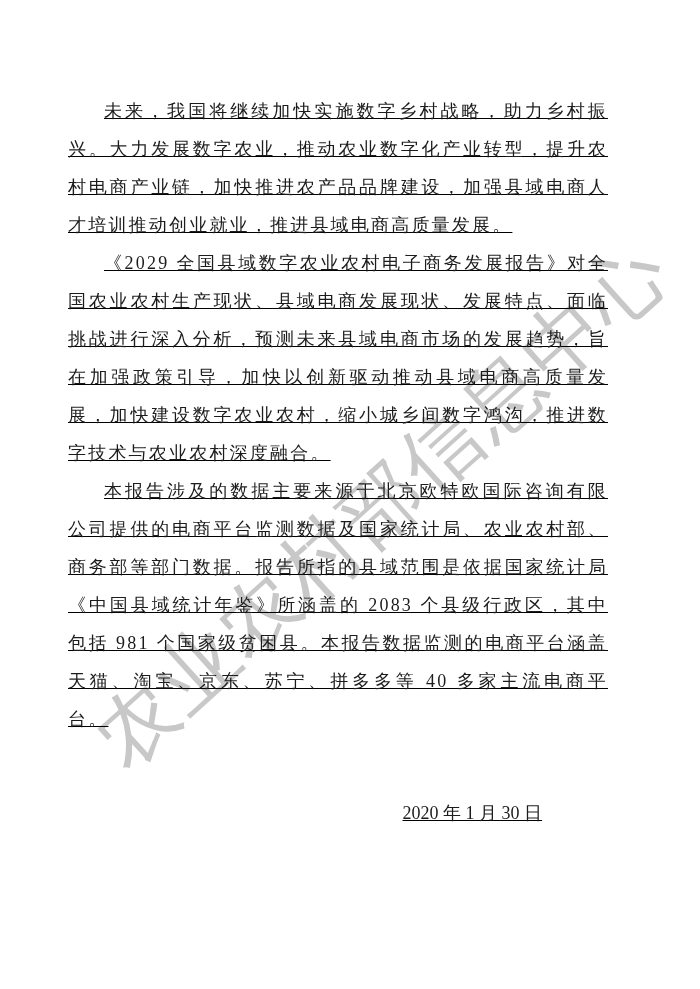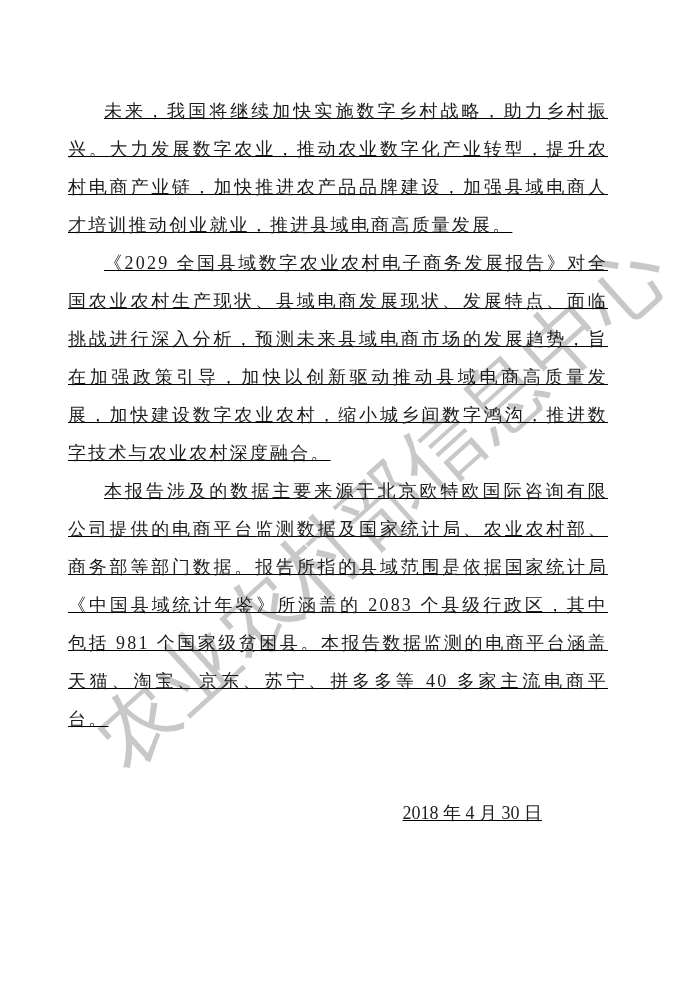--- a/index.html
+++ b/index.html
@@ -56,15 +56,15 @@
 </head>
 <body>
 
 <div class="page">
   <div class="watermark" style="color: rgb(200, 200, 200);">农业农村部信息中心</div>
 
   <div class="content">
     <p class="para">未来，我国将继续加快实施数字乡村战略，助力乡村振兴。大力发展数字农业，推动农业数字化产业转型，提升农村电商产业链，加快推进农产品品牌建设，加强县域电商人才培训推动创业就业，推进县域电商高质量发展。</p>
     <p class="para">《2029 全国县域数字农业农村电子商务发展报告》对全国农业农村生产现状、县域电商发展现状、发展特点、面临挑战进行深入分析，预测未来县域电商市场的发展趋势，旨在加强政策引导，加快以创新驱动推动县域电商高质量发展，加快建设数字农业农村，缩小城乡间数字鸿沟，推进数字技术与农业农村深度融合。</p>
     <p class="para">本报告涉及的数据主要来源于北京欧特欧国际咨询有限公司提供的电商平台监测数据及国家统计局、农业农村部、商务部等部门数据。报告所指的县域范围是依据国家统计局《中国县域统计年鉴》所涵盖的 2083 个县级行政区，其中包括 981 个国家级贫困县。本报告数据监测的电商平台涵盖天猫、淘宝、京东、苏宁、拼多多等 40 多家主流电商平台。</p>
-    <p class="date-line">2018 年 4 月 30 日</p>
+    <p class="date-line">2020 年 1 月 30 日</p>
   </div>
 </div>
 
 </body></html>

